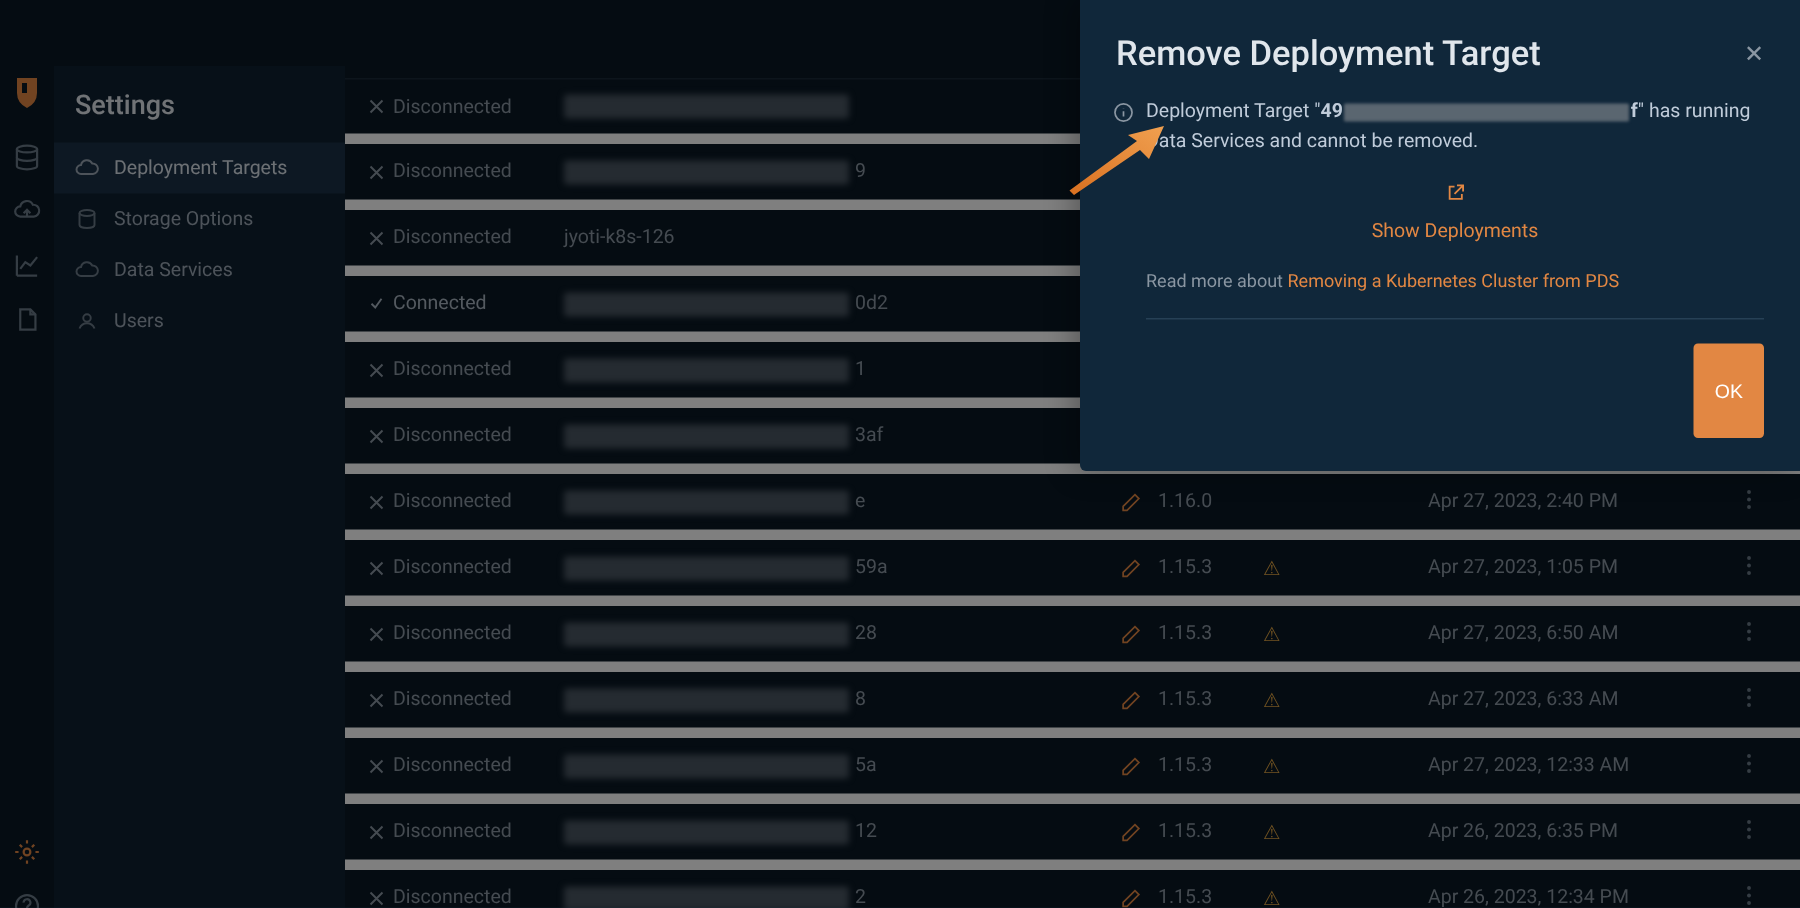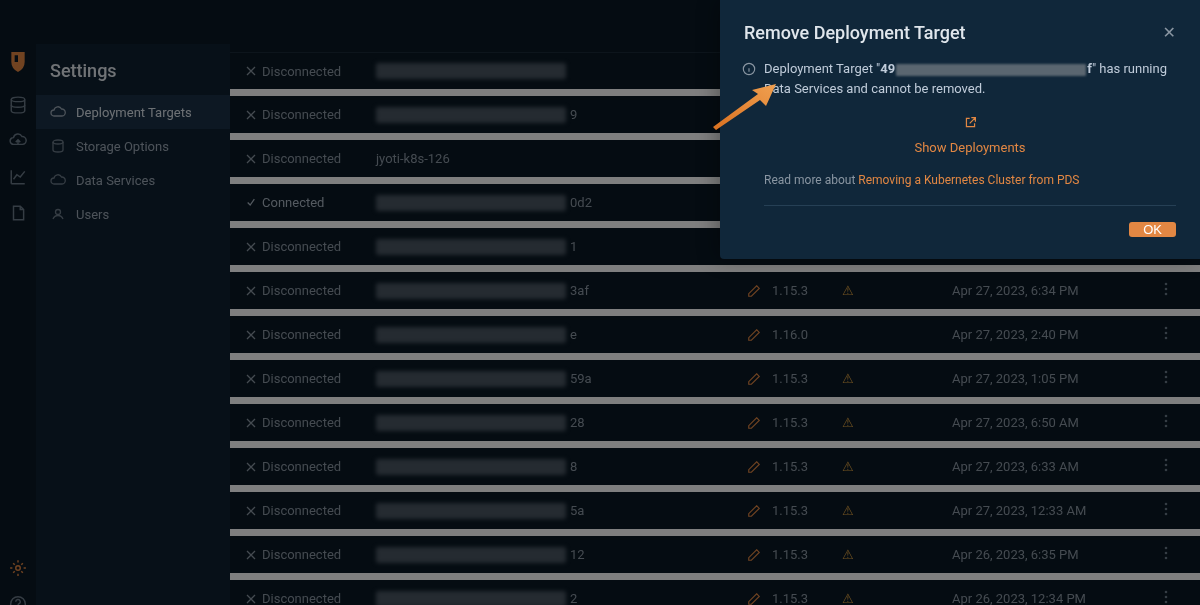--- a/index.html
+++ b/index.html
@@ -27,31 +27,31 @@
 .nameblur { width: 190px; height: 16px; background: #4a5662; border-radius: 2px; filter: blur(2px); }
 .namecell { width: 360px; display:flex; align-items:center; gap:4px;}
 .namesuffix { color: #8a96a2; font-size:13px; }
 .editcol { width: 36px; color: #e28743; display:flex; justify-content:center; }
 .ver { width: 70px; color: #8a96a2; }
 .warn { width: 110px; color: #e2a543; }
 .date { flex: 1; color: #8a96a2; }
 .more { width: 20px; color: #6b7a88; }
 .modal { position: absolute; top: 0; right: 0; width: 480px; background: #10273a; z-index: 10; box-shadow: -4px 0 20px rgba(0,0,0,0.3); border-radius: 0 0 0 4px;}
 .mhead { padding: 22px 24px 16px; display: flex; align-items: center; }
-.mhead h2 { font-size: 18px; font-weight: 500; color: #e0e6ec; flex: 1; }
+.mhead h2 { font-size: 23px; font-weight: 500; color: #e0e6ec; flex: 1; }
 .mhead .close { color: #8a96a2; cursor: pointer; font-size:16px;}
 .mbody { padding: 0 24px 0 44px; position: relative; }
 .minfo { position: absolute; left: 22px; top: 2px; color: #8a96a2; }
 .mtext { font-size: 13px; color: #c0ccda; line-height: 1.5; }
 .redact { display: inline-block; width: 190px; height: 12px; background: #5a6670; border-radius: 1px; vertical-align: middle; margin: 0 1px; filter:blur(1px);}
 .mlink { display: flex; align-items: center; gap: 8px; margin-top: 18px; color: #e28743; font-size: 13px; cursor: pointer; flex-direction: column; }
 .mhelp { font-size: 12px; color: #8a96a2; margin-top: 18px; padding-bottom: 18px; border-bottom: 1px solid #264055; }
 .mhelp a { color: #e28743; text-decoration: none; }
 .mfoot { padding: 16px 24px 22px; display: flex; justify-content: flex-end; }
-.okbtn { background: #e28743; color: #fff; border: none; padding: 0 14px; border-radius: 3px; font-size: 13px; cursor: pointer; }
+.okbtn { background: #e28743; color: #fff; border: none; padding: 24px 14px; border-radius: 3px; font-size: 13px; cursor: pointer; }
 .arrow { position: absolute; top: 82px; left: 708px; z-index: 20; pointer-events: none; }
 </style>
 </head>
 <body>
 
 <div class="app">
   <div class="iconbar">
     <div class="logo">
       <svg viewBox="0 0 24 28">
           <path d="M4 2 L20 2 L20 14 Q20 22 12 26 Q4 22 4 14 Z M8 6 L8 14 L12 14 L12 6 Z" fill="#e28743"></path>

